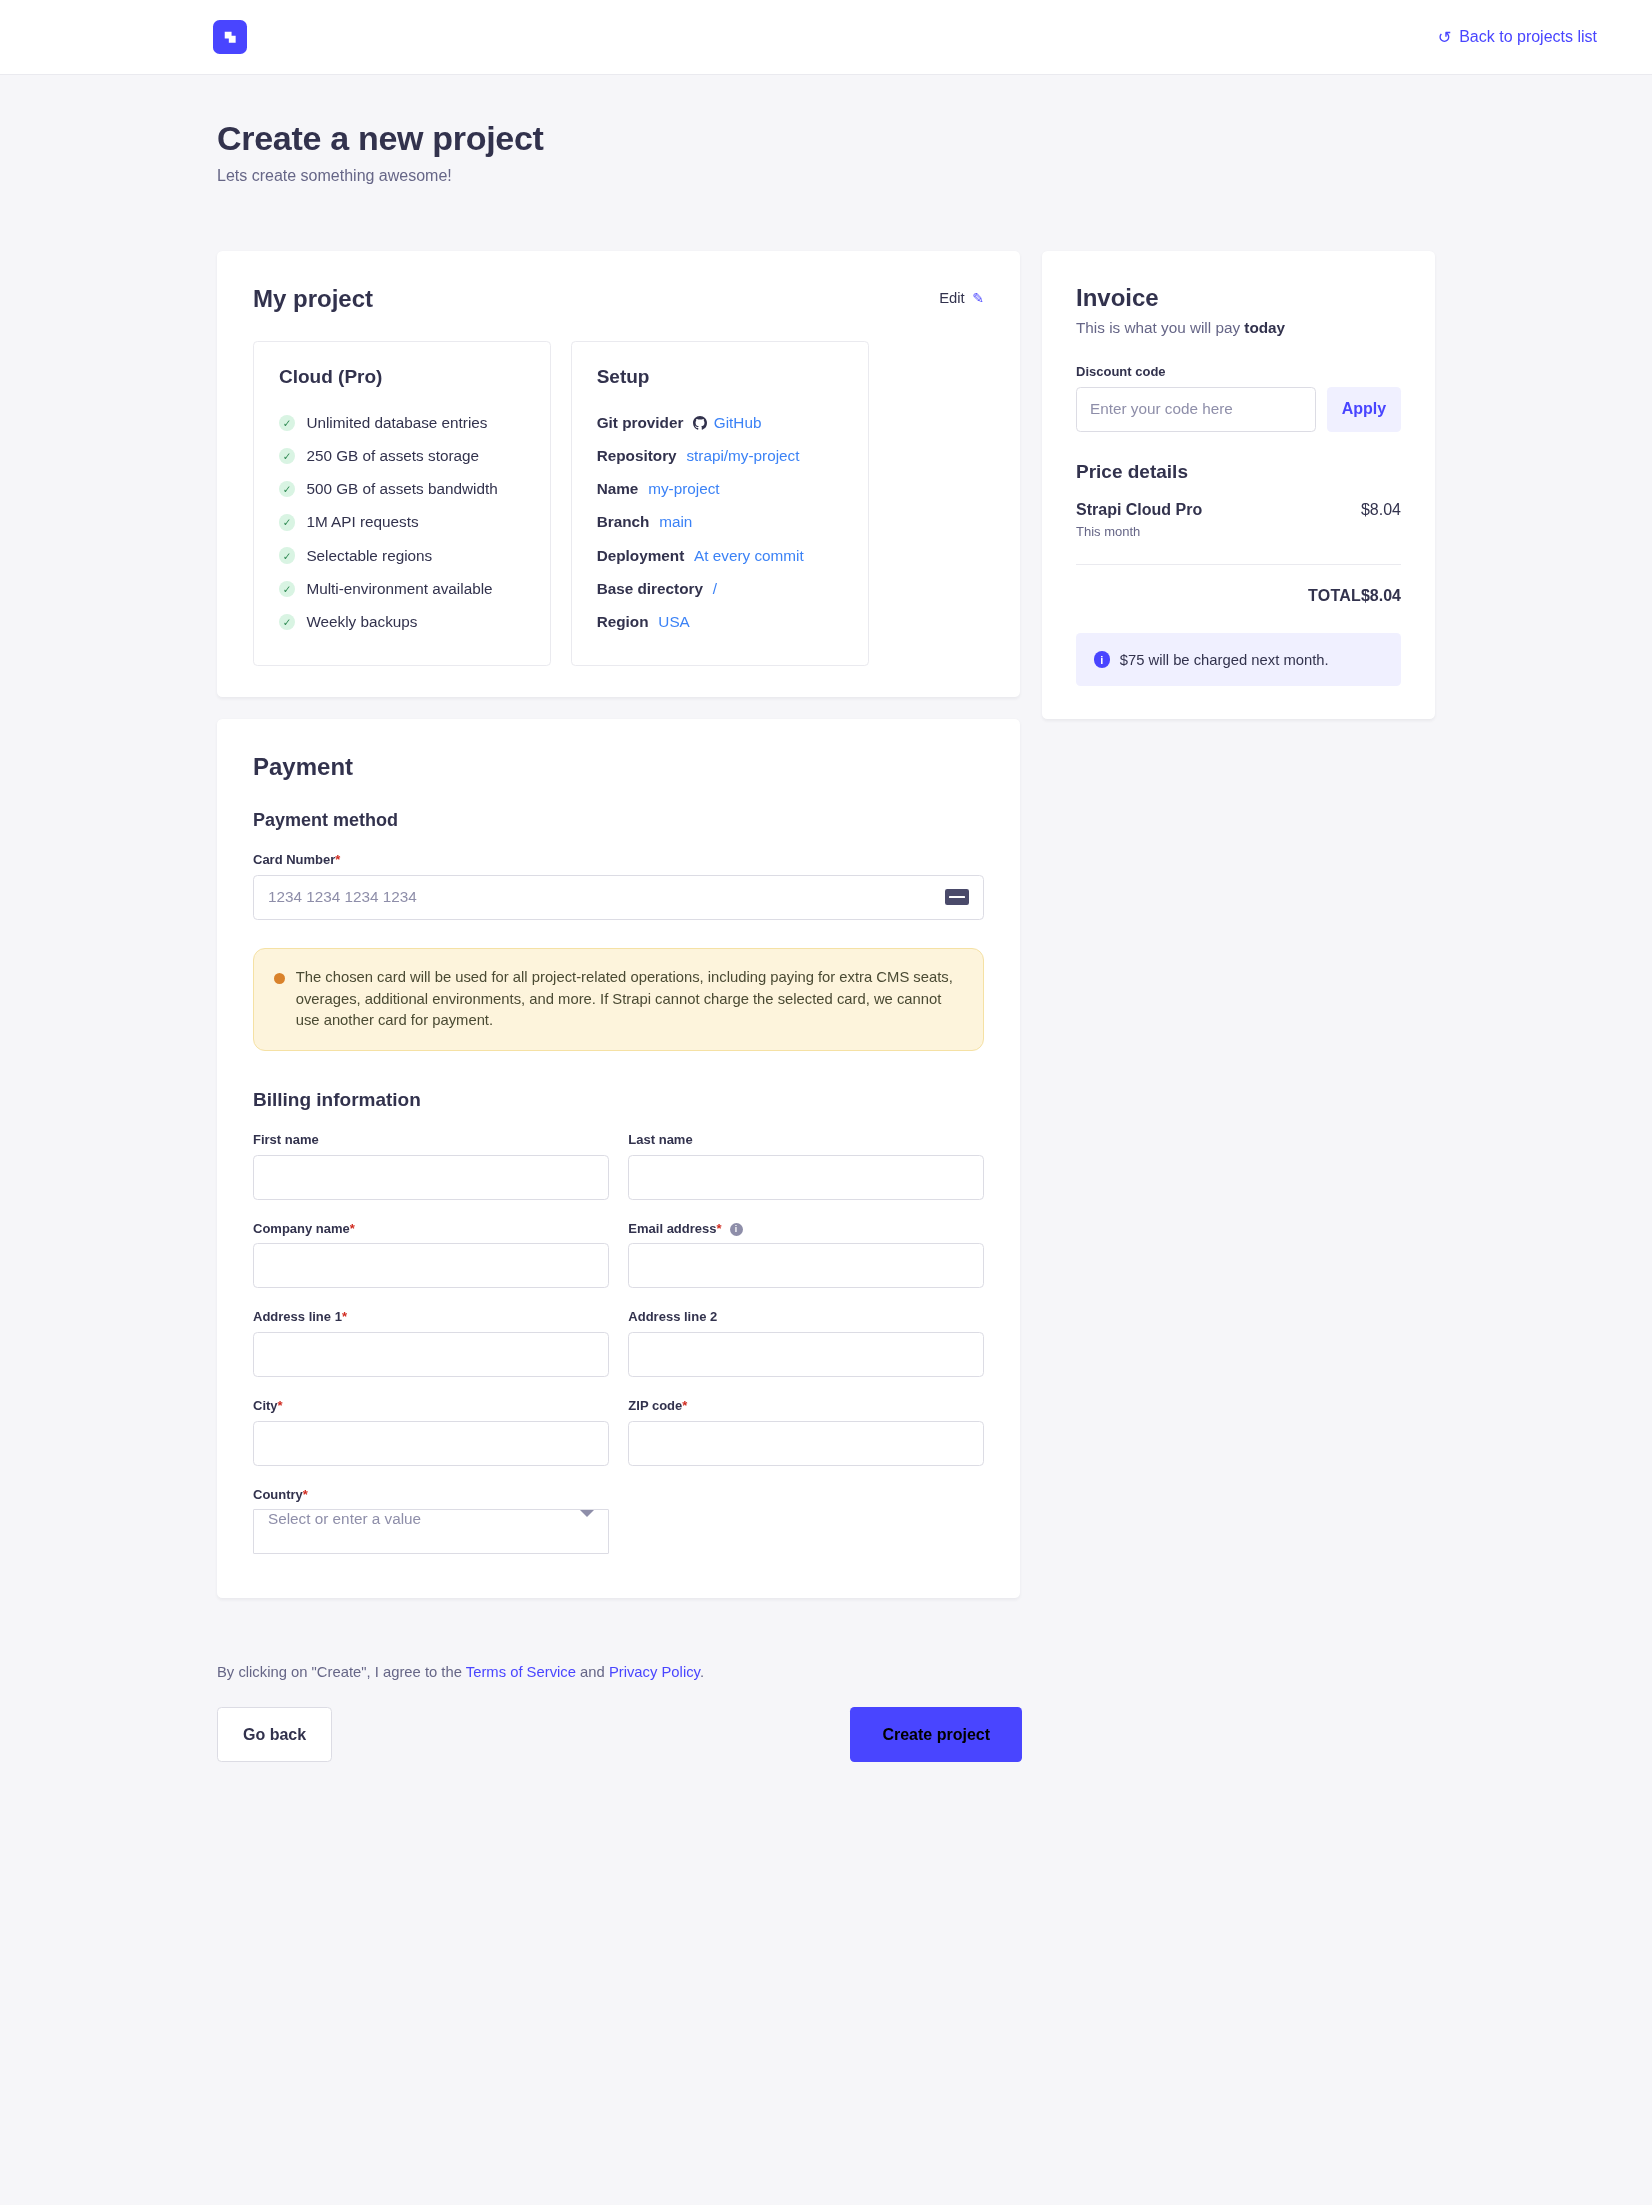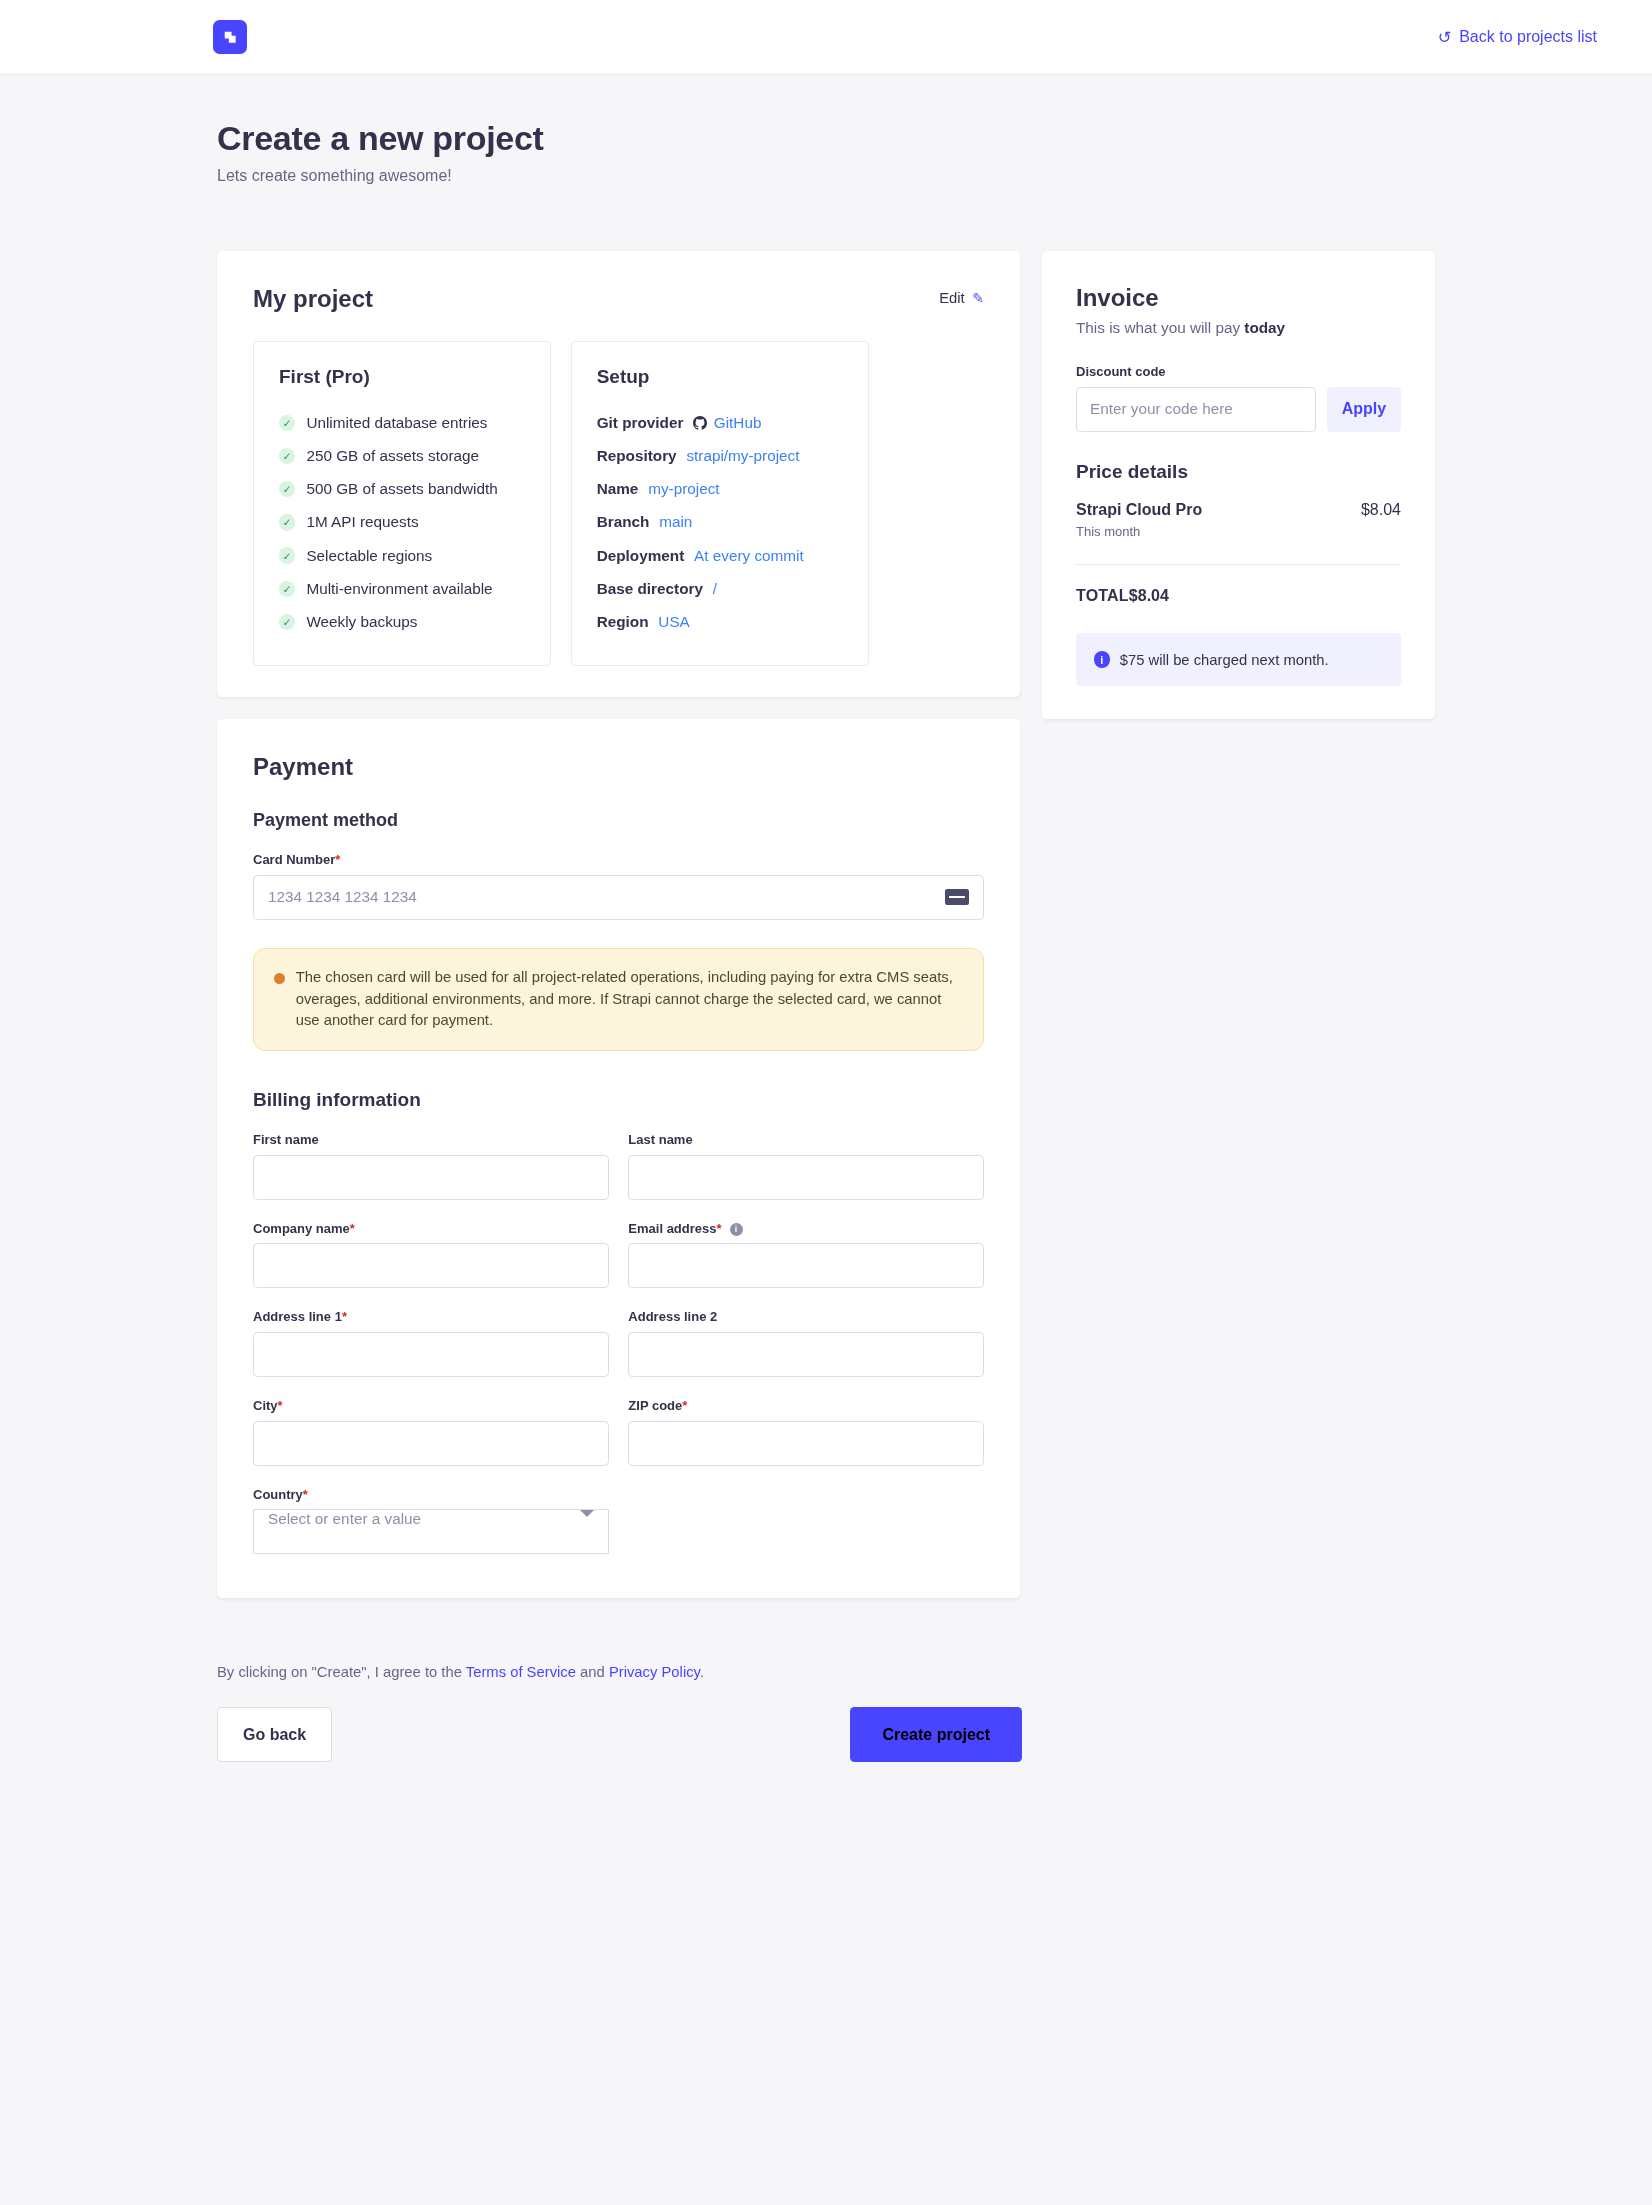--- a/index.html
+++ b/index.html
@@ -201,21 +201,21 @@
     border: none; border-radius: 4.4px;
     font-size: 16px; font-weight: bold; cursor: pointer;
     font-family: inherit;
   }
   h3.price-title { font-size: 19px; font-weight: bold; margin-top: 29.5px; }
   .price-row { display: flex; justify-content: space-between; margin-top: 17.5px; }
   .price-name { font-size: 16px; font-weight: bold; }
   .price-note { font-size: 13px; color: #666687; margin-top: 5.5px; }
   .price-amt { font-size: 16px; }
   .divider { height: 0.5px; background: #eaeaef; margin: 25px 0 0 0; }
-  .total-row { display: flex; justify-content: flex-start; margin-top: 22px; }
+  .total-row { display: flex; justify-content: flex-end; margin-top: 22px; }
   .total-label { font-size: 16px; font-weight: bold; letter-spacing: 0.2px; }
   .total-amt { font-size: 16px; font-weight: bold; }
   .info-box {
     margin-top: 28px;
     background: #f0f0ff;
     border-radius: 4.4px;
     padding: 18.6px 17.5px;
     display: flex; gap: 9.8px; align-items: center;
     font-size: 14.8px; color: #32324d;
   }
@@ -276,21 +276,21 @@
         <div class="project-head">
           <h2 class="card-title">My project</h2>
           <button class="edit-btn">
             <span>Edit</span>
             <span class="pencil">✎</span>
           </button>
         </div>
 
         <div class="boxes">
           <div class="box box-plan">
-            <h3 class="box-title">First (Pro)</h3>
+            <h3 class="box-title">Cloud (Pro)</h3>
             <ul class="plan-list">
               <li>
                   <span class="check">✓</span>
                   <span>Unlimited database entries</span>
                 </li>
               <li>
                   <span class="check">✓</span>
                   <span>250 GB of assets storage</span>
                 </li>
               <li>

